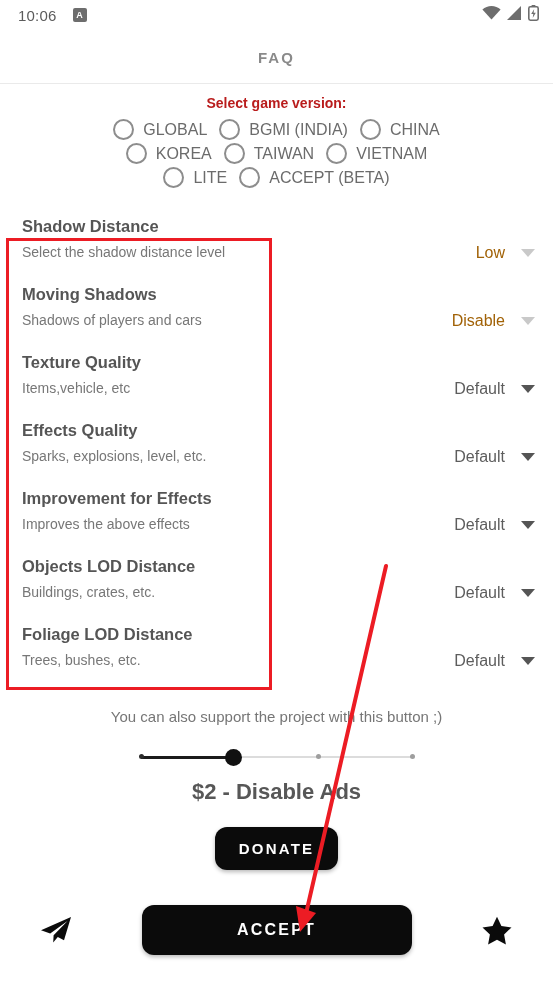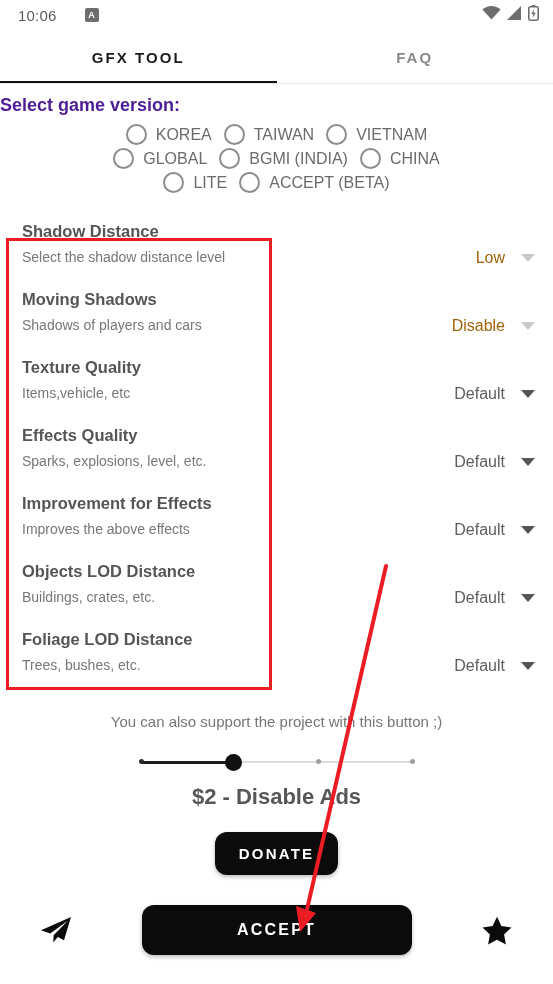--- a/index.html
+++ b/index.html
@@ -21,21 +21,21 @@
     height: 30px;
     display: flex;
     align-items: center;
     justify-content: space-between;
     padding: 0 14px 0 18px;
     box-sizing: border-box;
   }
   .status-left {
     display: flex;
     align-items: center;
-    gap: 28px;
+    gap: 16px;
   }
   .status-time {
     font-size: 15px;
     color: #5b5b5b;
     letter-spacing: .2px;
   }
   .badge-a {
     width: 14px;
     height: 14px;
     border-radius: 2px;
@@ -86,23 +86,24 @@
     left: 0; right: 0; bottom: 0;
     height: 1px;
     background: #eaeaea;
   }
 
   
   .version-block {
     padding-top: 11px;
   }
   .version-title {
-    font-size: 18px;
-    font-weight: bold;
-    color: #4c1d95;
+    text-align: center;
+    font-size: 14px;
+    font-weight: bold;
+    color: #b91c1c;
     margin-bottom: 8px;
   }
   .radio-row {
     display: flex;
     justify-content: center;
     align-items: center;
     margin-bottom: 3px;
   }
   .radio-opt {
     display: flex;
@@ -308,59 +309,56 @@
       <svg width="11" height="16" viewBox="0 0 11 16">
         <rect x="0.8" y="1.8" width="9.4" height="13.4" rx="1.6" fill="none" stroke="#6d6d6d" stroke-width="1.6"></rect>
         <rect x="3.6" y="0" width="3.8" height="2" rx="0.6" fill="#6d6d6d"></rect>
         <path d="M6.2 4.1 3.2 9.1h2.1l-0.6 3.8 3.1-5.2H5.6z" fill="#6d6d6d"></path>
       </svg>
     </span>
   </div>
 </div>
 
 <div class="tabs">
-  <div class="tab active">
-    <span>GFX TOOL</span>
-  </div>
   <div class="tab">
     <span>FAQ</span>
   </div>
   <div class="tab-divider"></div>
 </div>
 
 <div class="version-block">
   <div class="version-title">Select game version:</div>
 
   <div class="radio-row">
     <div class="radio-opt">
       <span class="radio-circle"></span>
+      <span class="radio-label">GLOBAL</span>
+    </div>
+    <div class="radio-opt">
+      <span class="radio-circle"></span>
+      <span class="radio-label">BGMI (INDIA)</span>
+    </div>
+    <div class="radio-opt">
+      <span class="radio-circle"></span>
+      <span class="radio-label">CHINA</span>
+    </div>
+  </div>
+
+  <div class="radio-row">
+    <div class="radio-opt">
+      <span class="radio-circle"></span>
       <span class="radio-label">KOREA</span>
     </div>
     <div class="radio-opt">
       <span class="radio-circle"></span>
       <span class="radio-label">TAIWAN</span>
     </div>
     <div class="radio-opt">
       <span class="radio-circle"></span>
       <span class="radio-label">VIETNAM</span>
-    </div>
-  </div>
-
-  <div class="radio-row">
-    <div class="radio-opt">
-      <span class="radio-circle"></span>
-      <span class="radio-label">GLOBAL</span>
-    </div>
-    <div class="radio-opt">
-      <span class="radio-circle"></span>
-      <span class="radio-label">BGMI (INDIA)</span>
-    </div>
-    <div class="radio-opt">
-      <span class="radio-circle"></span>
-      <span class="radio-label">CHINA</span>
     </div>
   </div>
 
   <div class="radio-row">
     <div class="radio-opt">
       <span class="radio-circle"></span>
       <span class="radio-label">LITE</span>
     </div>
     <div class="radio-opt">
       <span class="radio-circle"></span>

